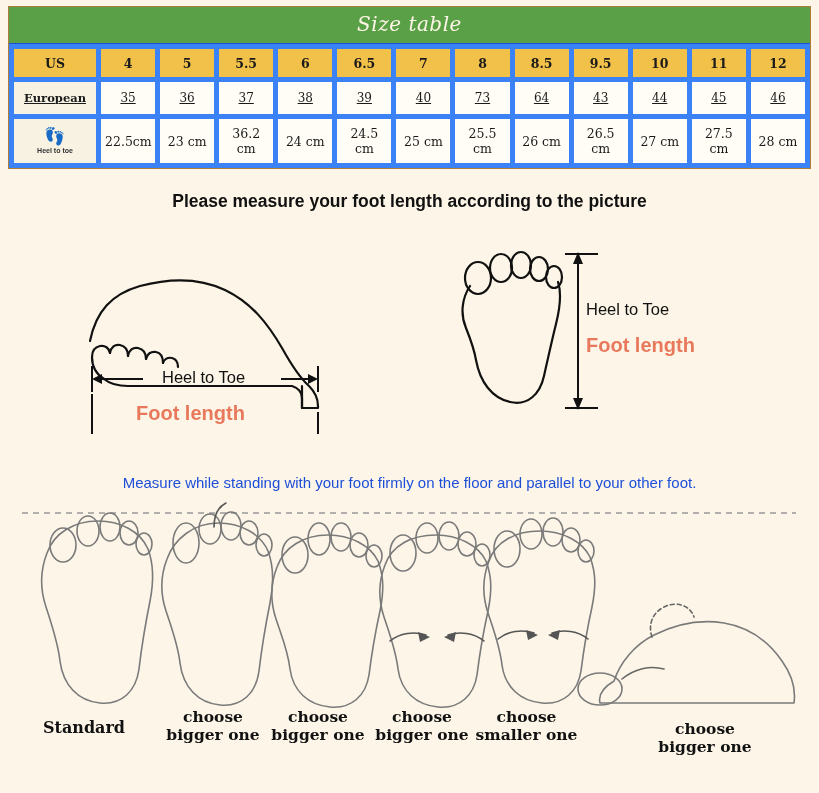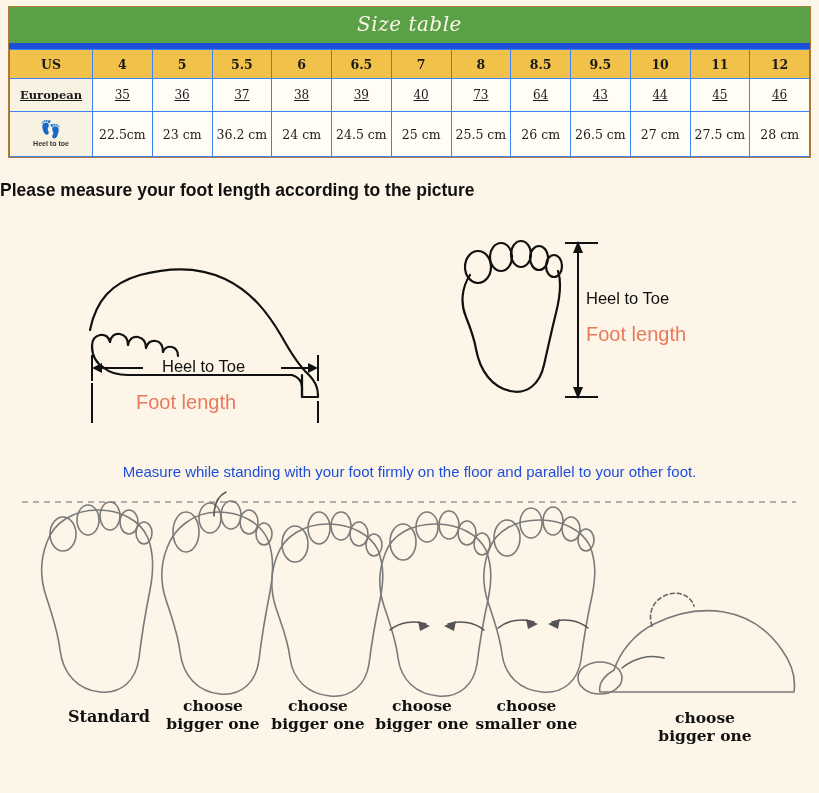--- a/index.html
+++ b/index.html
@@ -29,29 +29,29 @@
   }
   .table-title {
     background: #5aa046;
     color: #fdf6e8;
     text-align: center;
     font-family: "DejaVu Serif", serif;
     font-style: italic;
     font-size: 20px;
     padding: 5px 0 7px 0;
     letter-spacing: 0.5px;
-    border-bottom: 6px solid #1d4ed8;
+    border-bottom: 1px solid #1d4ed8;
   }
   table.size {
     border-collapse: collapse;
     width: 100%;
     table-layout: fixed;
   }
   table.size td {
-    border: 1px solid #3b82f6;
+    border: 5px solid #3b82f6;
     text-align: center;
     font-size: 12px;
     font-family: "DejaVu Serif", serif;
     height: 26px;
     padding: 1px 4px;
     background: #fffdf6;
   }
   table.size tr.hdr td {
     background: #f2c14a;
     font-weight: bold;
@@ -78,21 +78,21 @@
   }
   .footicon .cap {
     font-size: 7px;
     color: #333;
     margin-top: 2px;
     font-family: "Liberation Sans", sans-serif;
   }
 
   
   .heading1 {
-    text-align: left;
+    text-align: center;
     font-weight: bold;
     font-size: 17.5px;
     margin-top: 22px;
     color: #111;
   }
   .heading2 {
     text-align: center;
     font-size: 15px;
     margin-top: 8px;
     color: #1d4ed8;
@@ -104,21 +104,21 @@
     height: 250px;
     margin-top: 4px;
   }
   .label-htt {
     font-size: 16.5px;
     color: #111;
   }
   .label-fl {
     font-size: 20px;
     color: #e8795c;
-    font-weight: normal;
+    font-weight: bold;
   }
 
   
   .bottom {
     position: relative;
     height: 290px;
     margin-top: 2px;
   }
   .cap-bold {
     font-family: "DejaVu Serif", serif;
@@ -380,21 +380,21 @@
           <path d="M614,188 C620,170 634,152 654,142 C676,131 700,126 724,130
                    C748,134 768,148 782,168 C792,182 796,196 794,210
                    L600,210 C598,202 604,194 614,188 Z"></path>
           <path d="M652,144 C648,132 652,120 664,114 C676,108 690,112 694,124" stroke="#666" stroke-dasharray="4 3"></path>
           <ellipse cx="600" cy="196" rx="22" ry="16"></ellipse>
           <path d="M622,186 C634,176 650,172 664,176" stroke="#666"></path>
         </g>
       </g>
     </svg>
 
-    <div class="abs cap-std" style="left:44px; top:225px; width:130px;">Standard</div>
+    <div class="abs cap-std" style="left:19px; top:225px; width:130px;">Standard</div>
 
     <div class="abs cap-bold" style="left:153px; top:215px; width:120px;">
       <span>choose</span><br>
       <span>bigger one</span>
     </div>
 
     <div class="abs cap-bold" style="left:258px; top:215px; width:120px;">
       <span>choose</span><br>
       <span>bigger one</span>
     </div>

